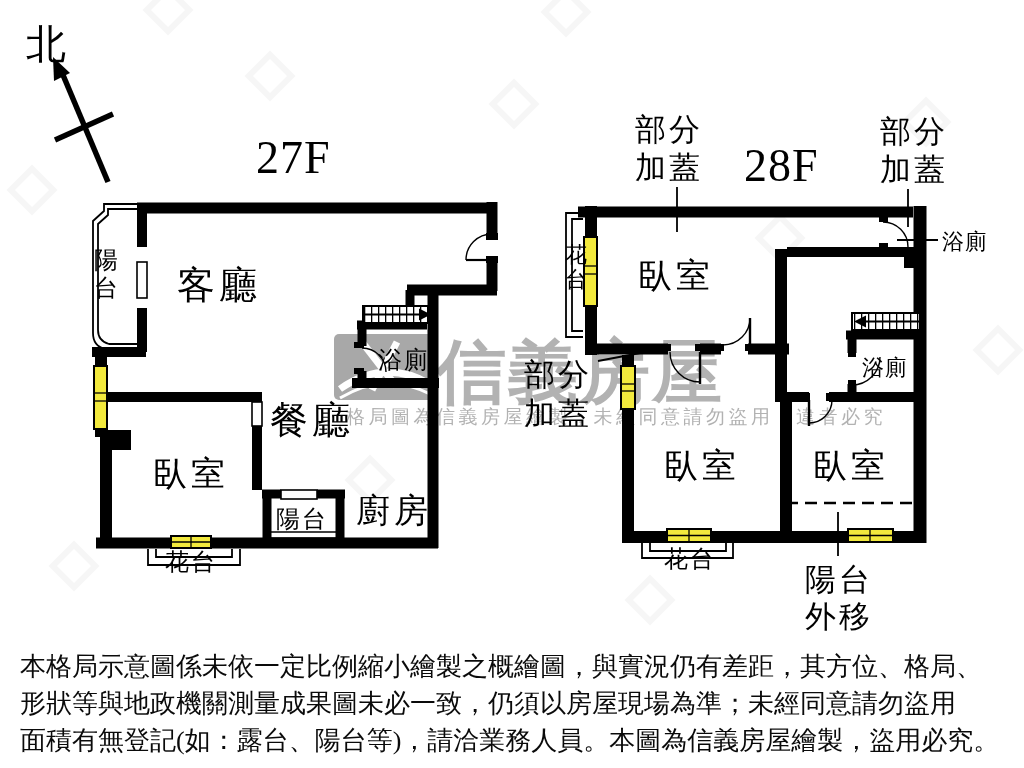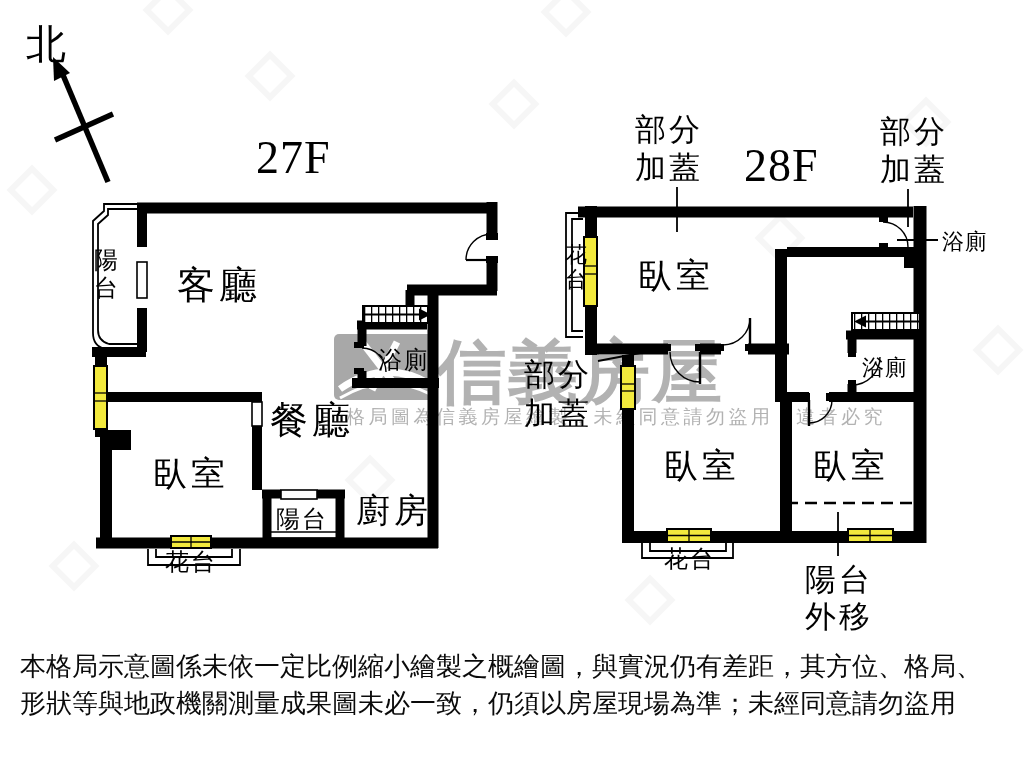--- a/index.html
+++ b/index.html
@@ -260,13 +260,14 @@
     <text class="room-xs" x="942" y="249">浴廁</text>
     <text class="room-xs" x="862" y="375">浴廁</text>
     <text class="room-xs" x="565" y="262"><tspan x="565" dy="0">花</tspan><tspan x="565" dy="1.15em">台</tspan></text>
     <text class="room-sm" x="664" y="567">花台</text>
   </g>
 </svg>
 
 <div class="disclaimer">
   <div>本格局示意圖係未依一定比例縮小繪製之概繪圖，與實況仍有差距，其方位、格局、</div>
   <div>形狀等與地政機關測量成果圖未必一致，仍須以房屋現場為準；未經同意請勿盜用</div>
+  <div>面積有無登記(如：露台、陽台等)，請洽業務人員。本圖為信義房屋繪製，盜用必究。</div>
 </div>
 
 </body></html>

